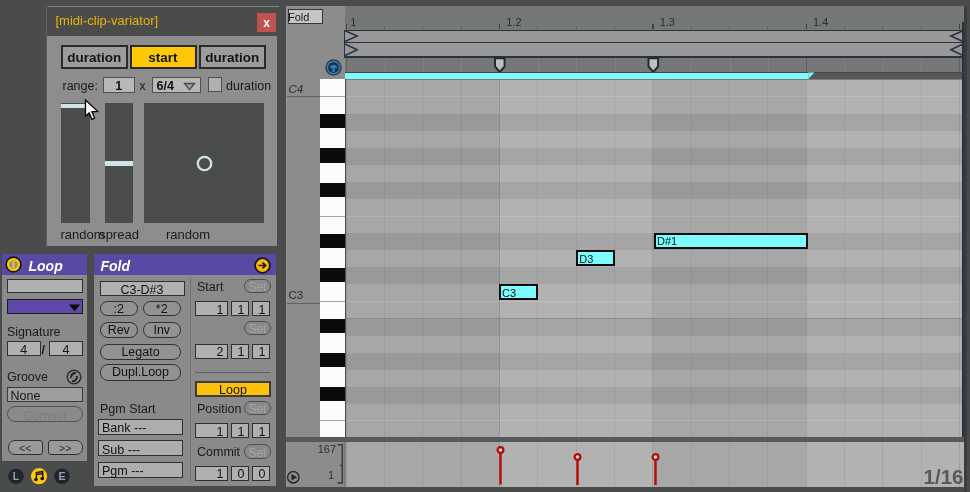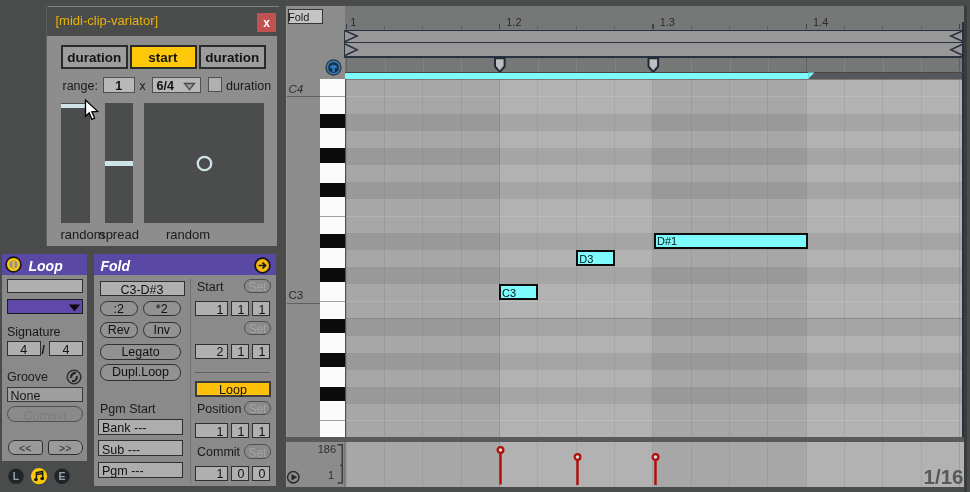--- a/index.html
+++ b/index.html
@@ -225,21 +225,21 @@
 <div class="a" style="left:614.01px;top:441.7px;width:1.1px;height:45.3px;background:rgba(20,20,20,0.07);"></div>
 <div class="a" style="left:652.34px;top:441.7px;width:1.1px;height:45.3px;background:rgba(20,20,20,0.11);"></div>
 <div class="a" style="left:690.67px;top:441.7px;width:1.1px;height:45.3px;background:rgba(20,20,20,0.07);"></div>
 <div class="a" style="left:729px;top:441.7px;width:1.1px;height:45.3px;background:rgba(20,20,20,0.07);"></div>
 <div class="a" style="left:767.33px;top:441.7px;width:1.1px;height:45.3px;background:rgba(20,20,20,0.07);"></div>
 <div class="a" style="left:805.66px;top:441.7px;width:1.1px;height:45.3px;background:rgba(20,20,20,0.11);"></div>
 <div class="a" style="left:843.99px;top:441.7px;width:1.1px;height:45.3px;background:rgba(20,20,20,0.07);"></div>
 <div class="a" style="left:882.32px;top:441.7px;width:1.1px;height:45.3px;background:rgba(20,20,20,0.07);"></div>
 <div class="a" style="left:920.65px;top:441.7px;width:1.1px;height:45.3px;background:rgba(20,20,20,0.07);"></div>
 <div class="a" style="left:958.98px;top:441.7px;width:1.1px;height:45.3px;background:rgba(20,20,20,0.11);"></div>
-<div class="a" style="left:312px;top:443.2px;font-size:11px;color:#2d2d2d;font-weight:normal;line-height:13.0px;white-space:nowrap;width:24px;text-align:right;">186</div>
+<div class="a" style="left:312px;top:443.2px;font-size:11px;color:#2d2d2d;font-weight:normal;line-height:13.0px;white-space:nowrap;width:24px;text-align:right;">167</div>
 <div class="a" style="left:312px;top:469.4px;font-size:11px;color:#2d2d2d;font-weight:normal;line-height:13.0px;white-space:nowrap;width:22px;text-align:right;">1</div>
 <svg class="a" style="left:336px;top:442.5px;" width="10" height="42" viewBox="0 0 10 42">
 <path d="M1.5 1.8 H6.3 V40 H1.5 M6.3 22.5 H4" fill="none" stroke="#3a3a3a" stroke-width="1.5"></path>
 </svg>
 <svg class="a" style="left:287.2px;top:471px;" width="13" height="13" viewBox="0 0 13 13">
 <circle cx="6.3" cy="6.3" r="5.7" fill="none" stroke="#252525" stroke-width="1.3"></circle>
 <path d="M4.5 3 L10.2 6.3 L4.5 9.6 Z" fill="#252525"></path>
 </svg>
 <div class="a" style="left:344.2px;top:441.7px;width:1.2px;height:45.3px;background:#747474;"></div>
 <svg class="a" style="left:494.5px;top:445.3px;" width="11" height="41.7" viewBox="0 0 11 41.7">

